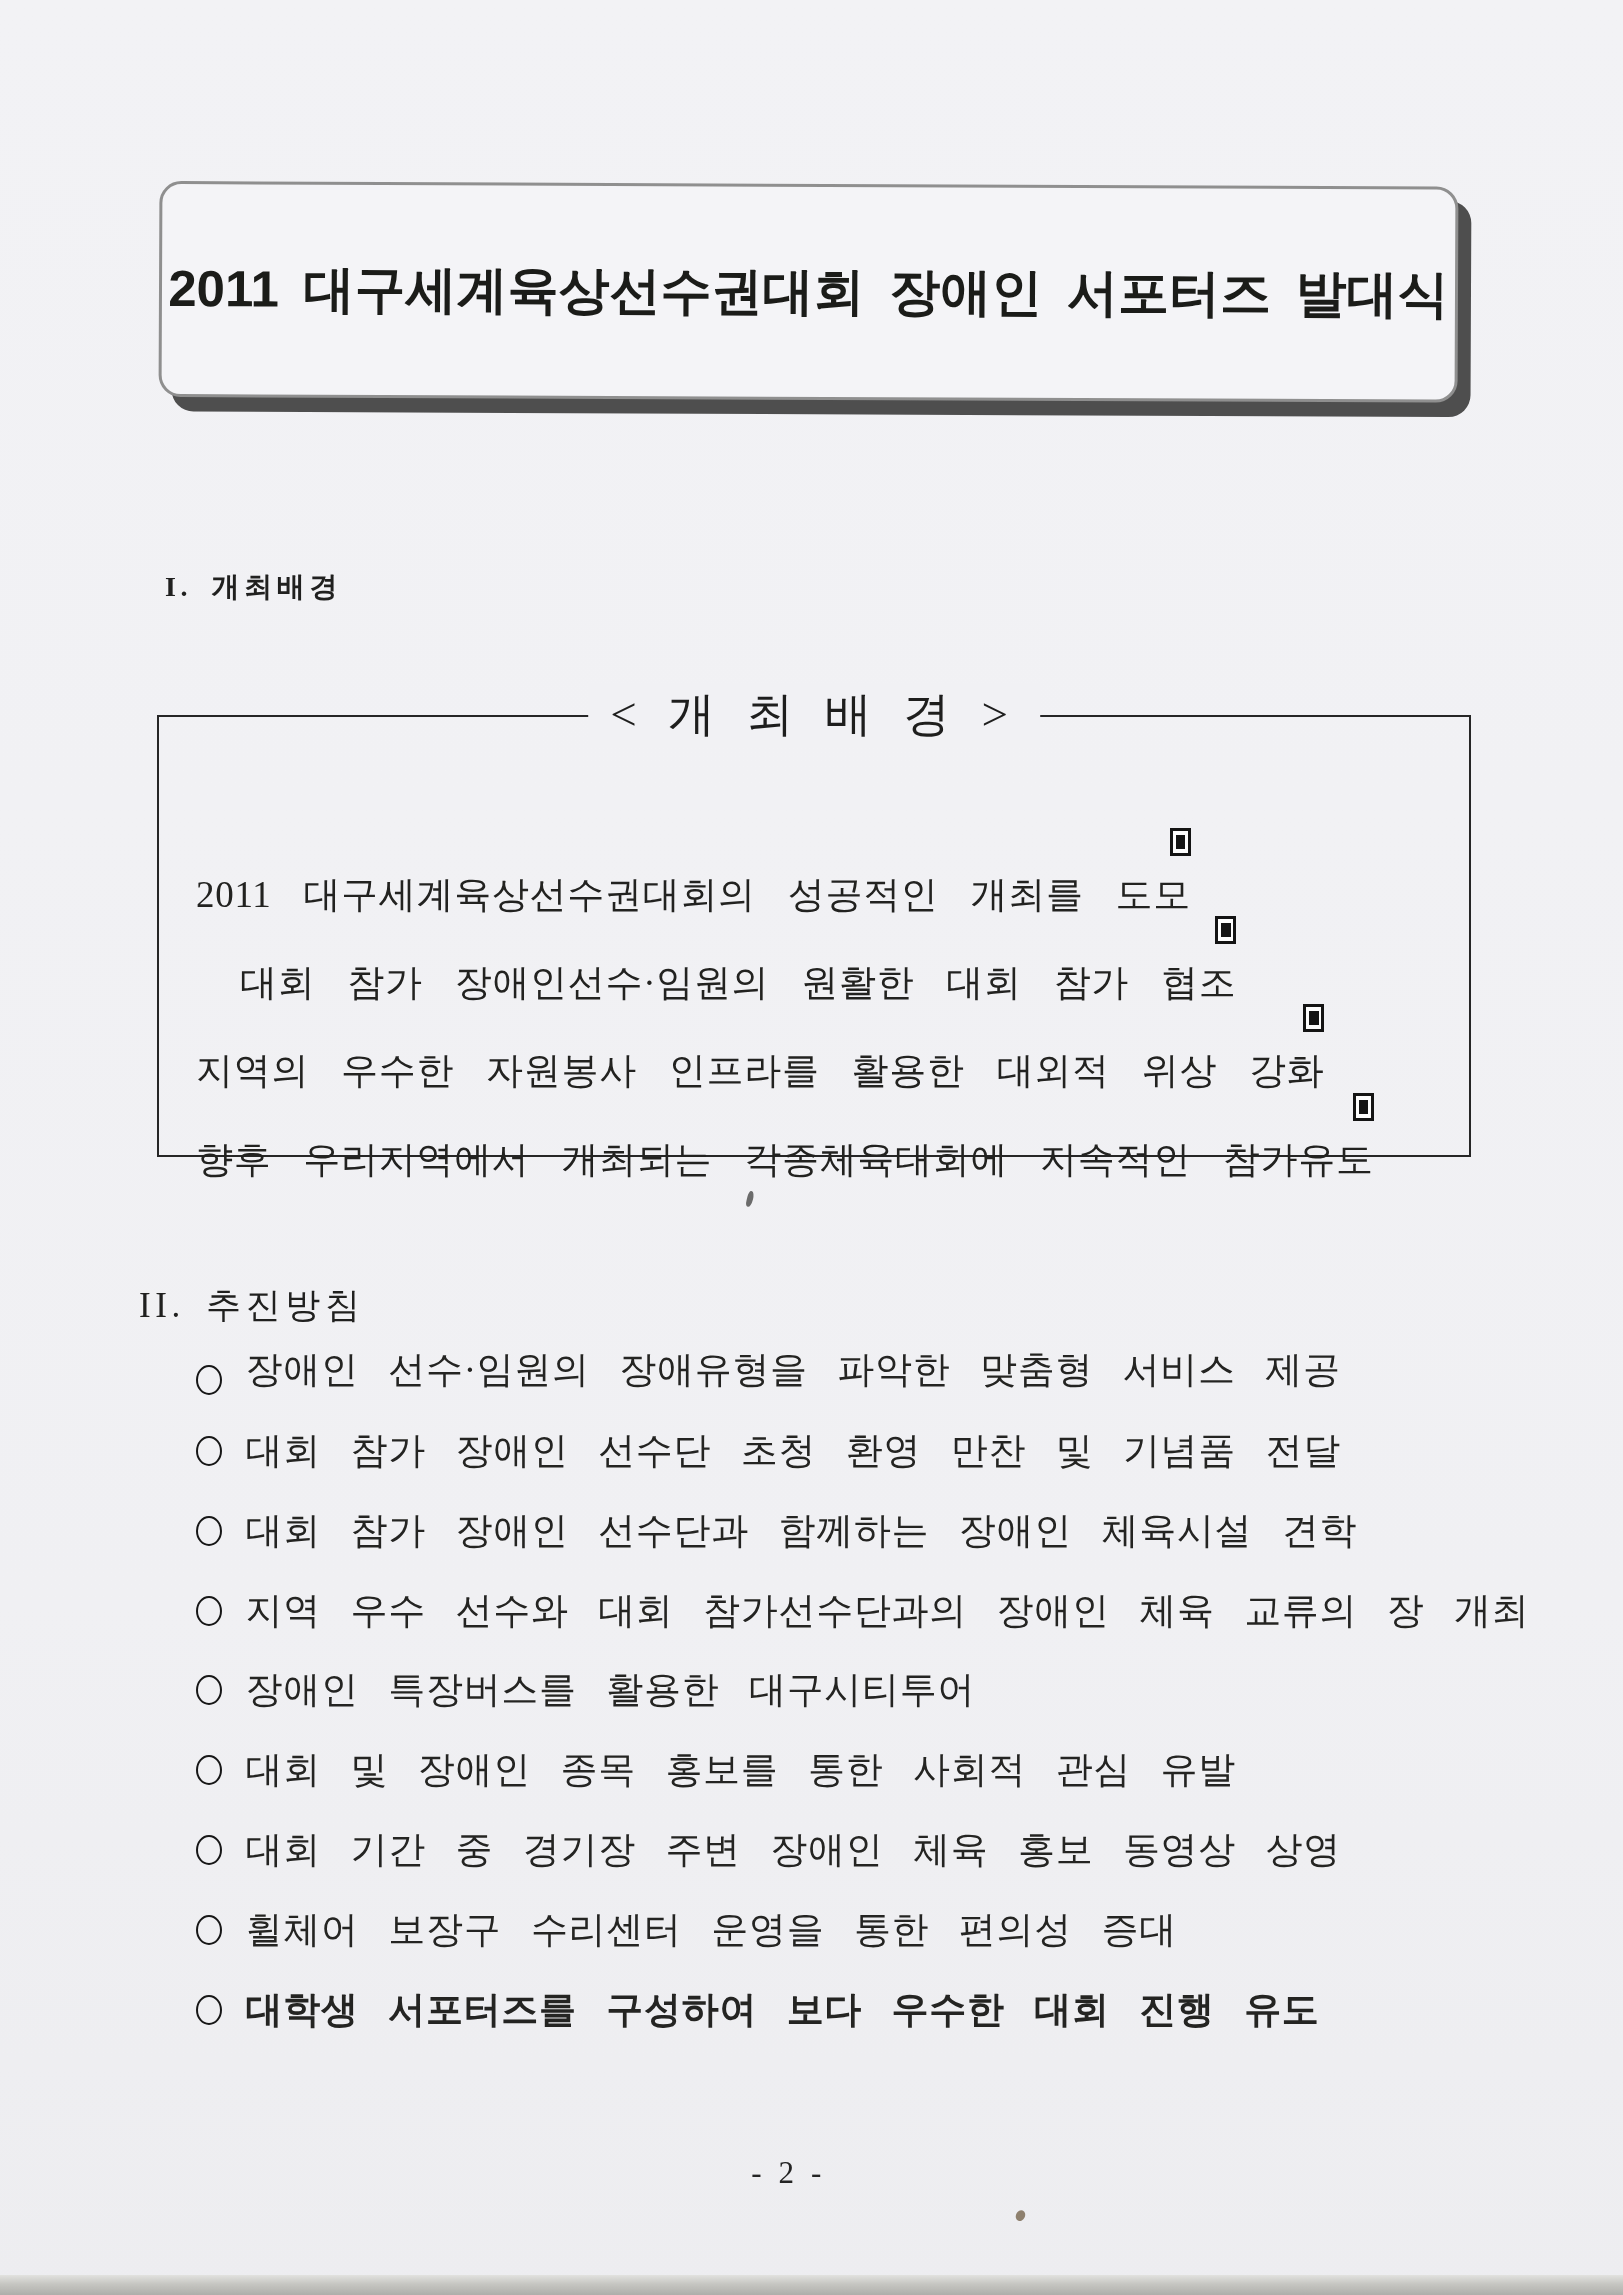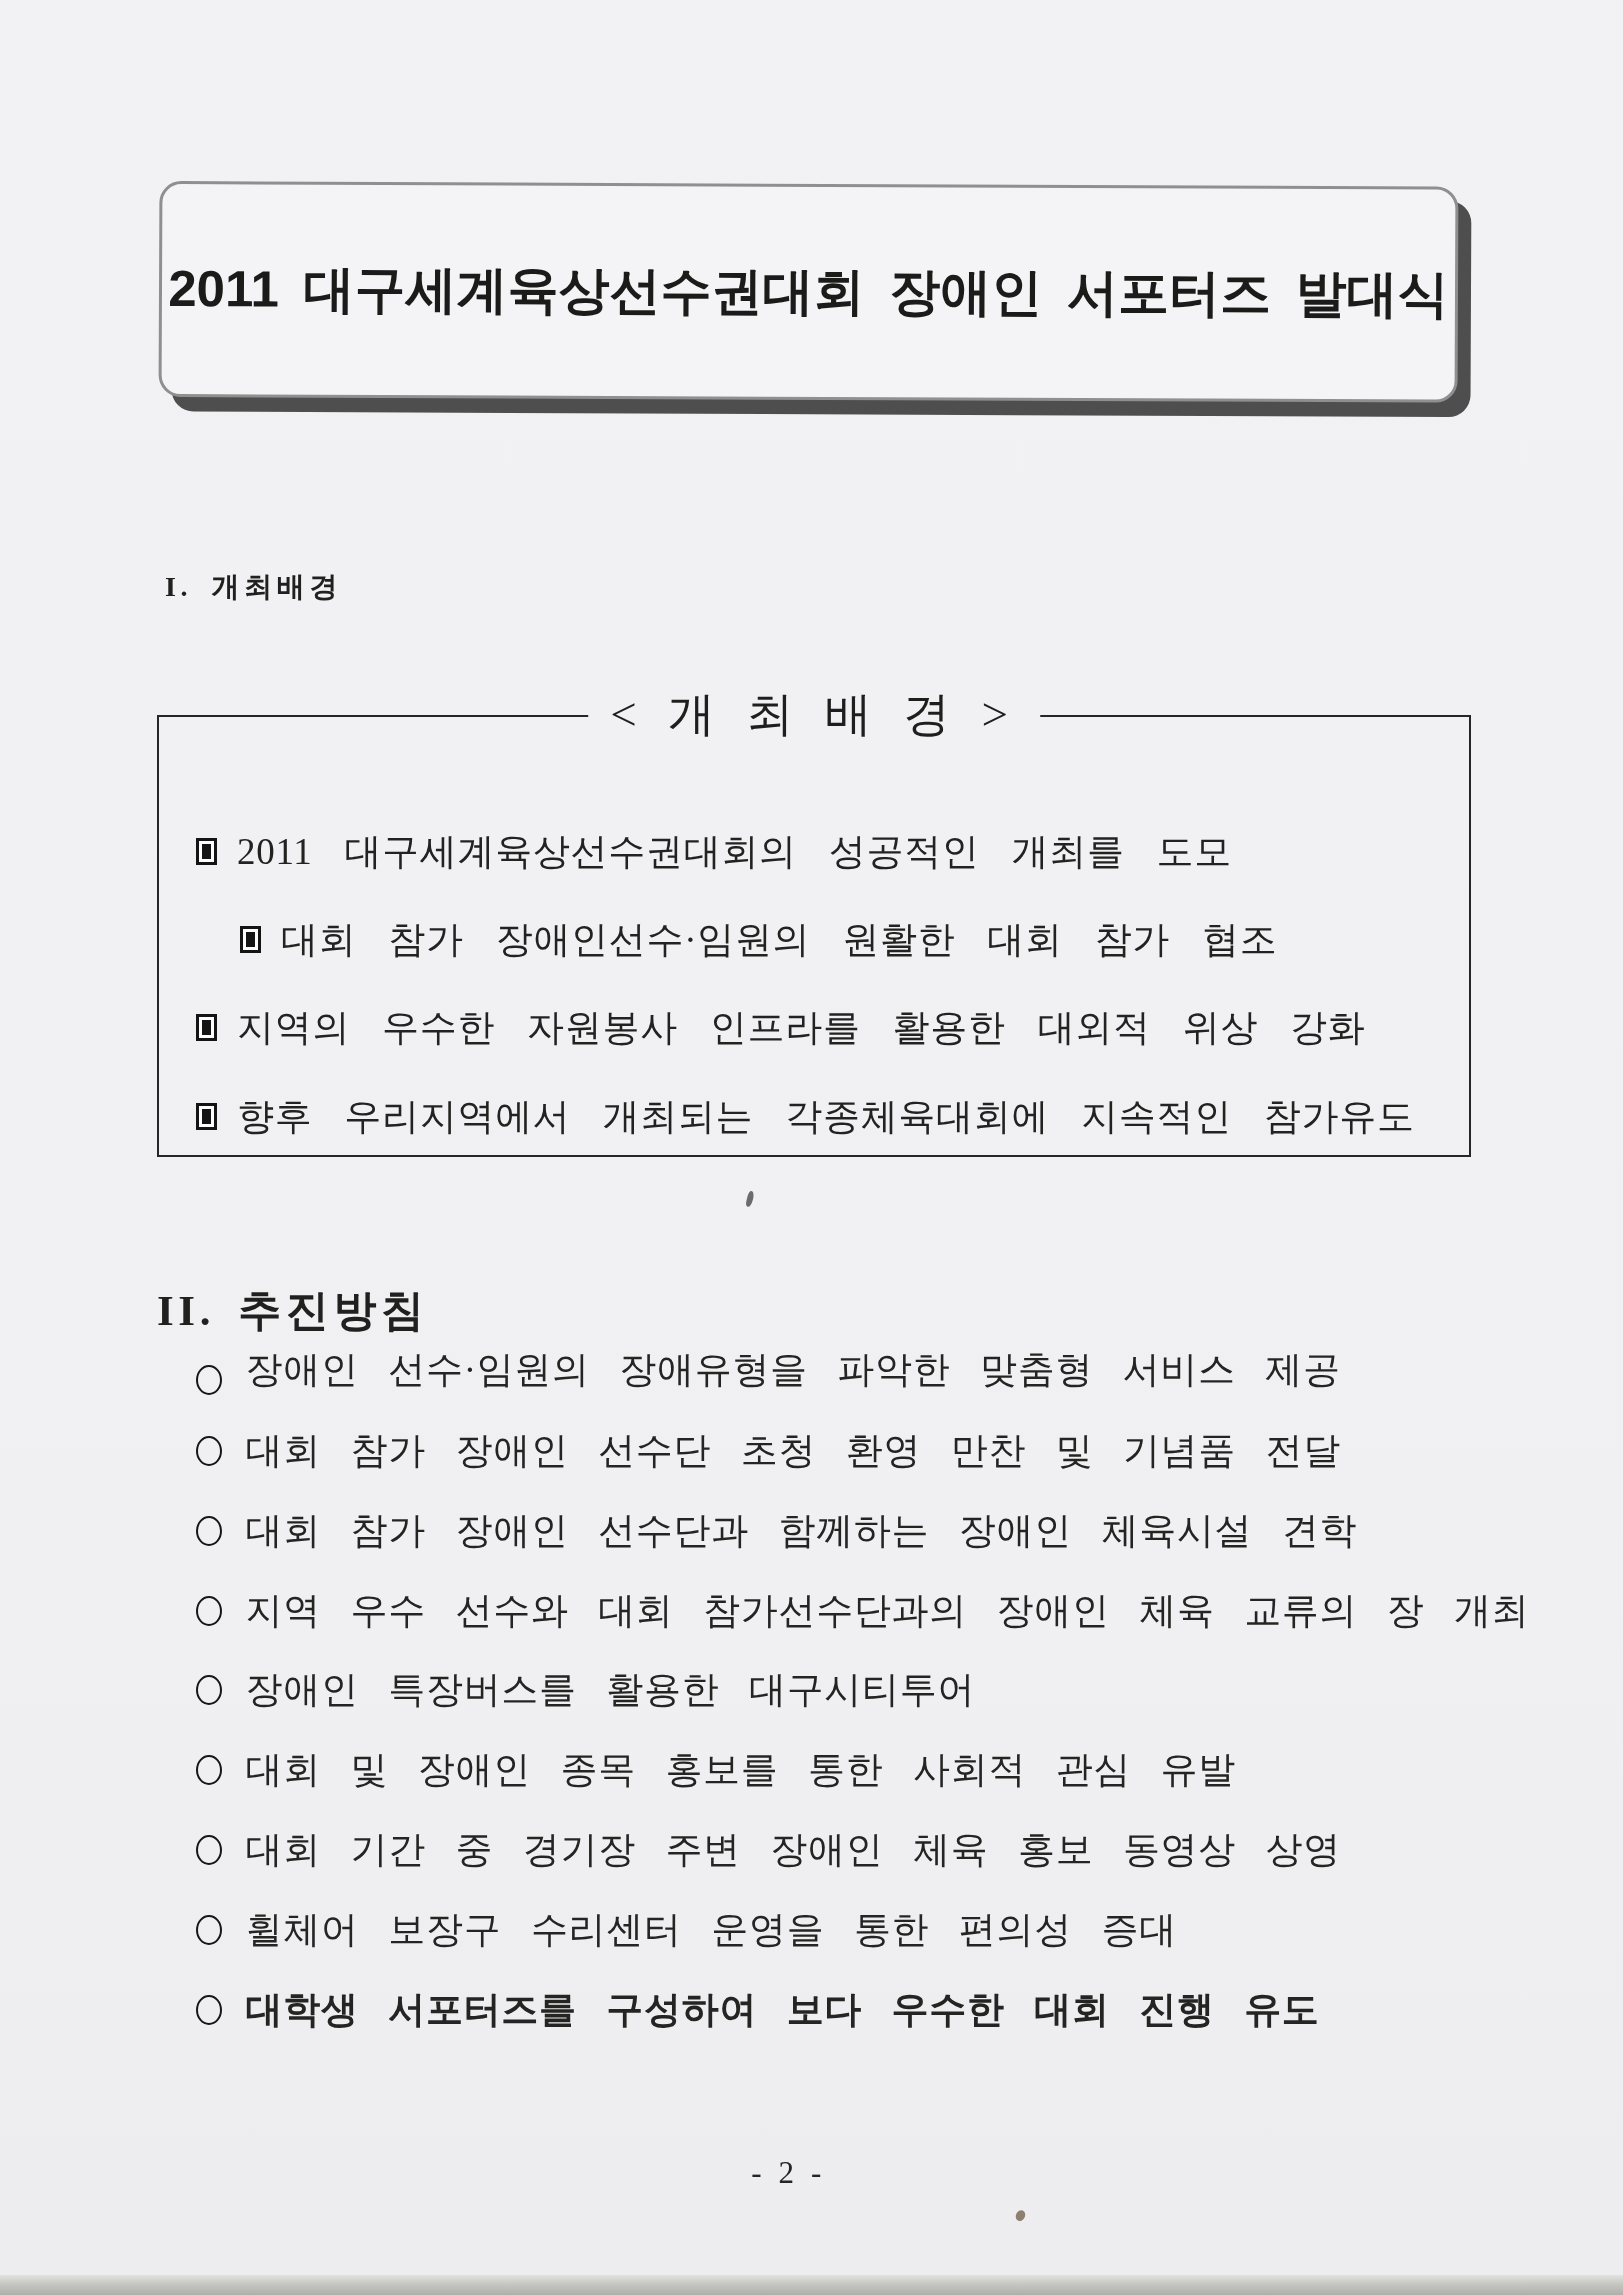--- a/index.html
+++ b/index.html
@@ -36,22 +36,22 @@
   }
 
   
   .h1{
     position:absolute;left:165px;top:568px;
     font-size:28px;font-weight:bold;
     letter-spacing:4.6px;word-spacing:7.9px;
     color:#20201f;white-space:nowrap;
   }
   .h2{
-    position:absolute;left:157px;top:1282px;
-    font-size:43px;font-weight:bold;
+    position:absolute;left:139px;top:1282px;
+    font-size:35px;font-weight:normal;
     letter-spacing:4.6px;word-spacing:7.9px;
     color:#20201f;white-space:nowrap;
   }
 
   
   .bg-box{
     position:absolute;left:157px;top:715px;width:1314px;height:442px;
     box-sizing:border-box;
     border:2.6px solid #262626;
     background:transparent;
@@ -61,24 +61,25 @@
     transform:translate(-50%,-54%);
     background:#f1f1f4;
     padding:0 22px;
     font-size:47px;font-weight:normal;
     letter-spacing:9.8px;
     color:#1e1e1d;
     white-space:nowrap;
   }
   .bg-item{
     position:absolute;left:37px;height:47px;
-    display:flex;align-items:center;gap:20px;
+    display:flex;align-items:flex-end;gap:14px;
     white-space:nowrap;
     font-size:37px;letter-spacing:0.7px;word-spacing:22px;
     color:#222220;
+    flex-direction:column;
   }
   .sq-bullet{
     width:21px;height:27.5px;
     box-sizing:border-box;
     border:3.3px solid #141414;
     display:flex;align-items:center;justify-content:center;
     flex:0 0 auto;background:#fdfdfd;
   }
   .sq-fill{width:9.2px;height:14.4px;background:#141414;}
 

